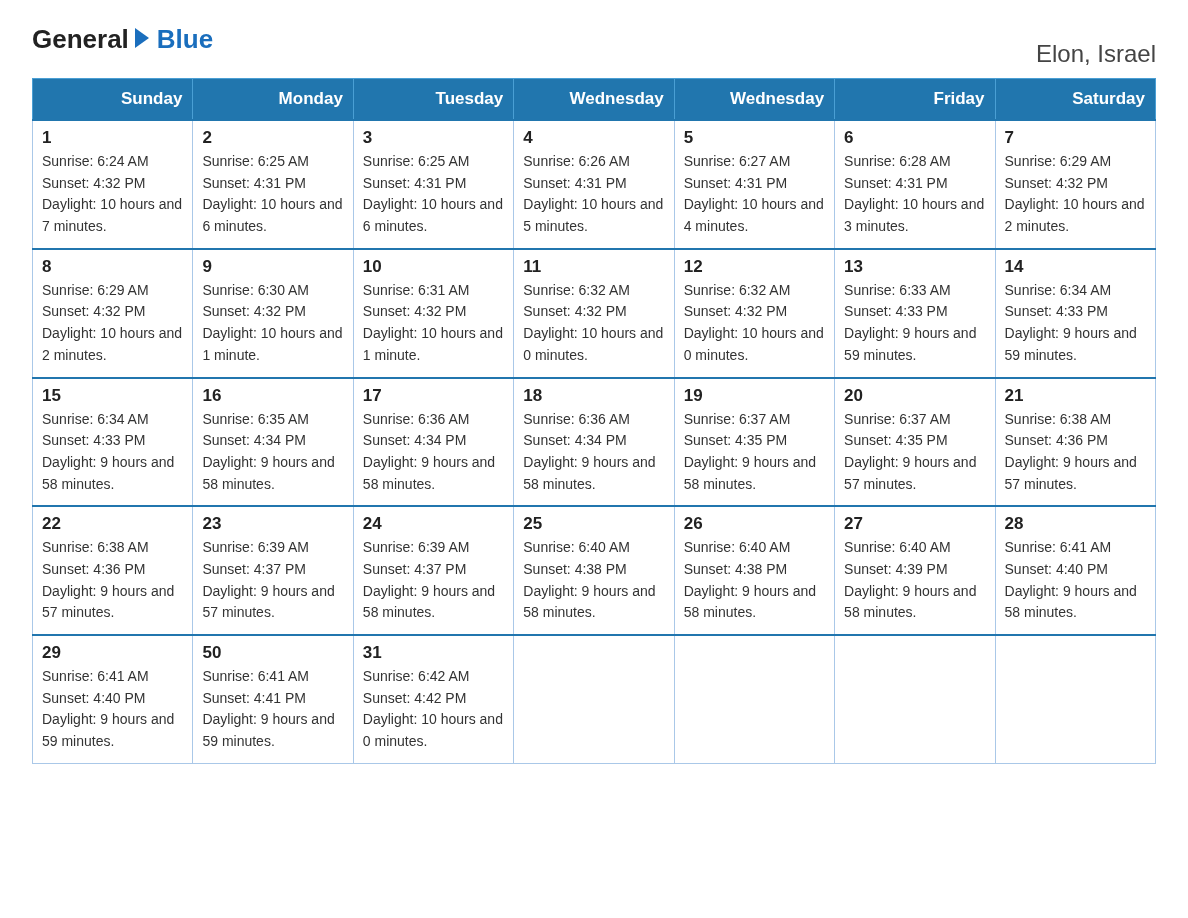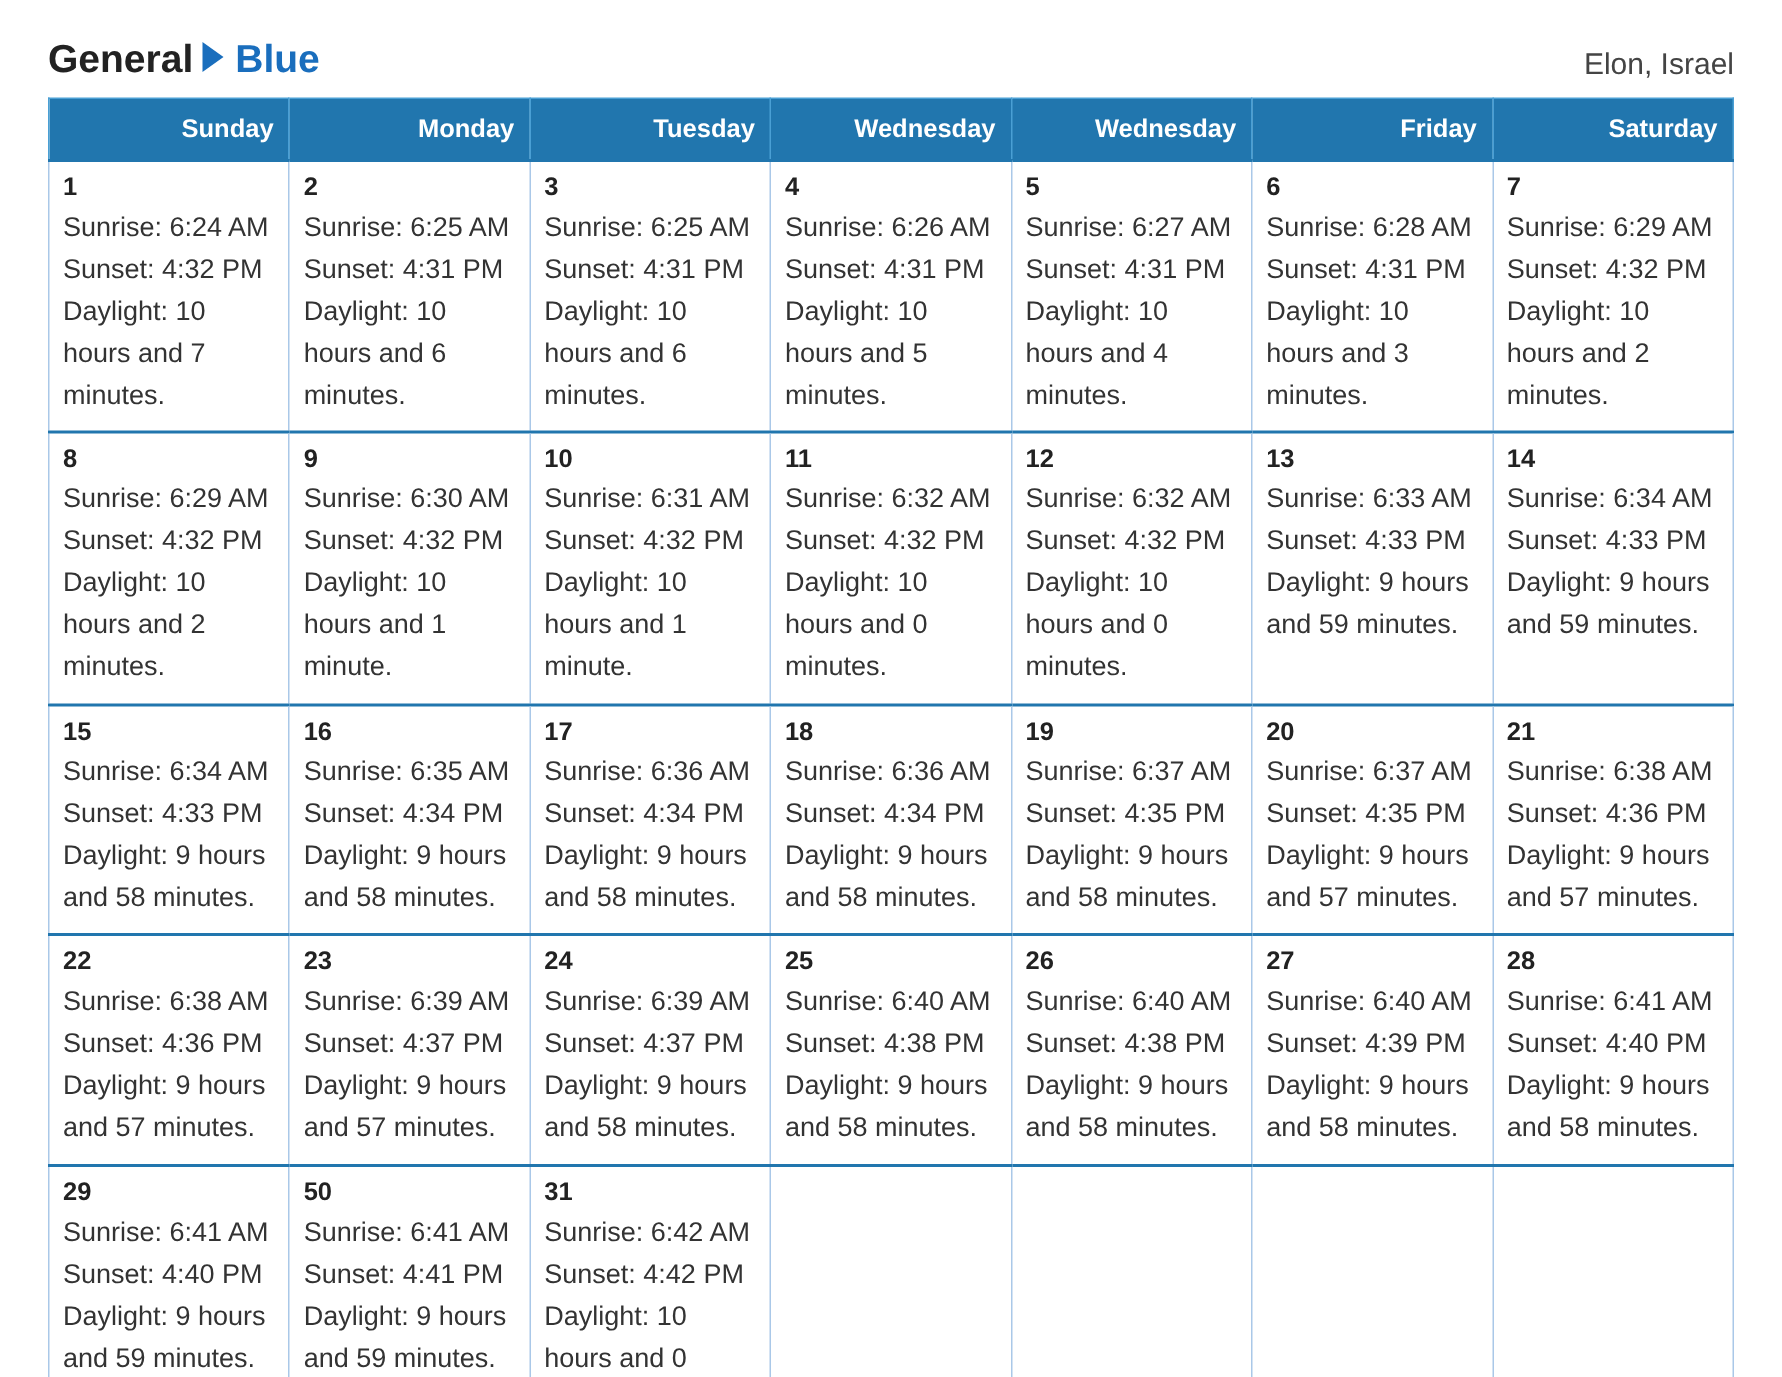--- a/index.html
+++ b/index.html
@@ -6,21 +6,21 @@
     body {
       font-family: Arial, sans-serif;
       background: #fff;
       padding: 24px 32px;
       width: 1188px;
       min-height: 918px;
     }
     .header-row {
       display: flex;
       justify-content: space-between;
-      align-items: flex-end;
+      align-items: flex-start;
       margin-bottom: 8px;
     }
     .logo {
       display: flex;
       align-items: center;
       gap: 4px;
     }
     .logo-text-general {
       font-size: 26px;
       font-weight: bold;
@@ -42,23 +42,23 @@
     }
     .title-block {
       text-align: right;
     }
     .month-title {
       font-size: 48px;
       font-weight: bold;
       color: #222;
     }
     .location {
-      font-size: 20px;
+      font-size: 24px;
       color: #444;
-      margin-top: 2px;
+      margin-top: 16px;
     }
     .calendar {
       width: 100%;
       border-collapse: collapse;
       margin-top: 10px;
     }
     .calendar th {
       background: #2176ae;
       color: #fff;
       font-size: 17px;
@@ -76,21 +76,21 @@
       width: 14.28%;
     }
     .cell-date {
       font-size: 17px;
       font-weight: bold;
       color: #222;
       display: block;
       margin-bottom: 3px;
     }
     .cell-info {
-      font-size: 18px;
+      font-size: 14px;
       color: #333;
       line-height: 1.55;
     }
     .empty-cell {
       background: #fff;
     }
     tr.week-row td {
       border-top: 2px solid #2176ae;
     }
   </style>

